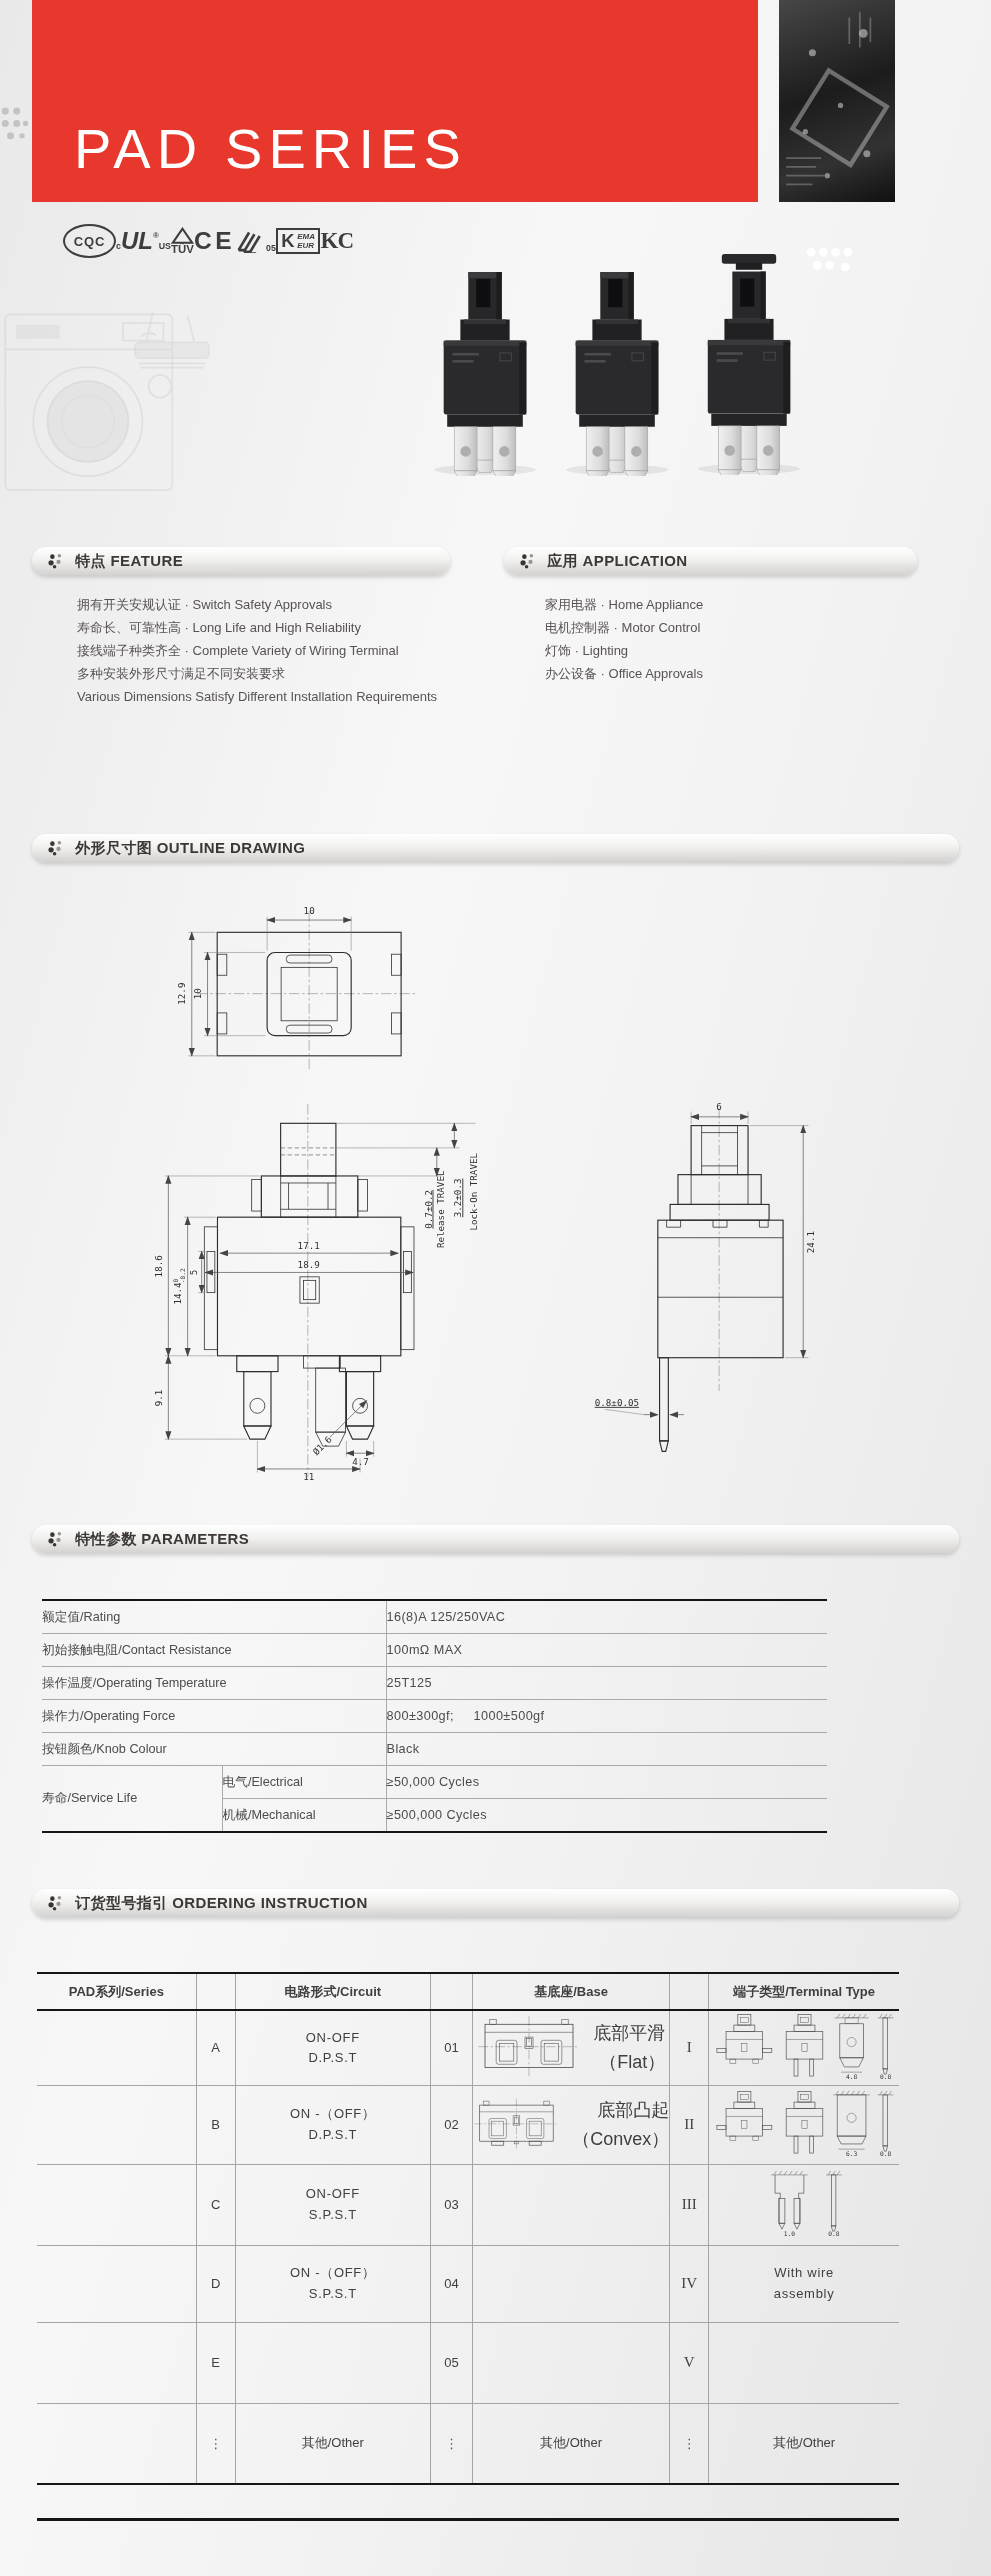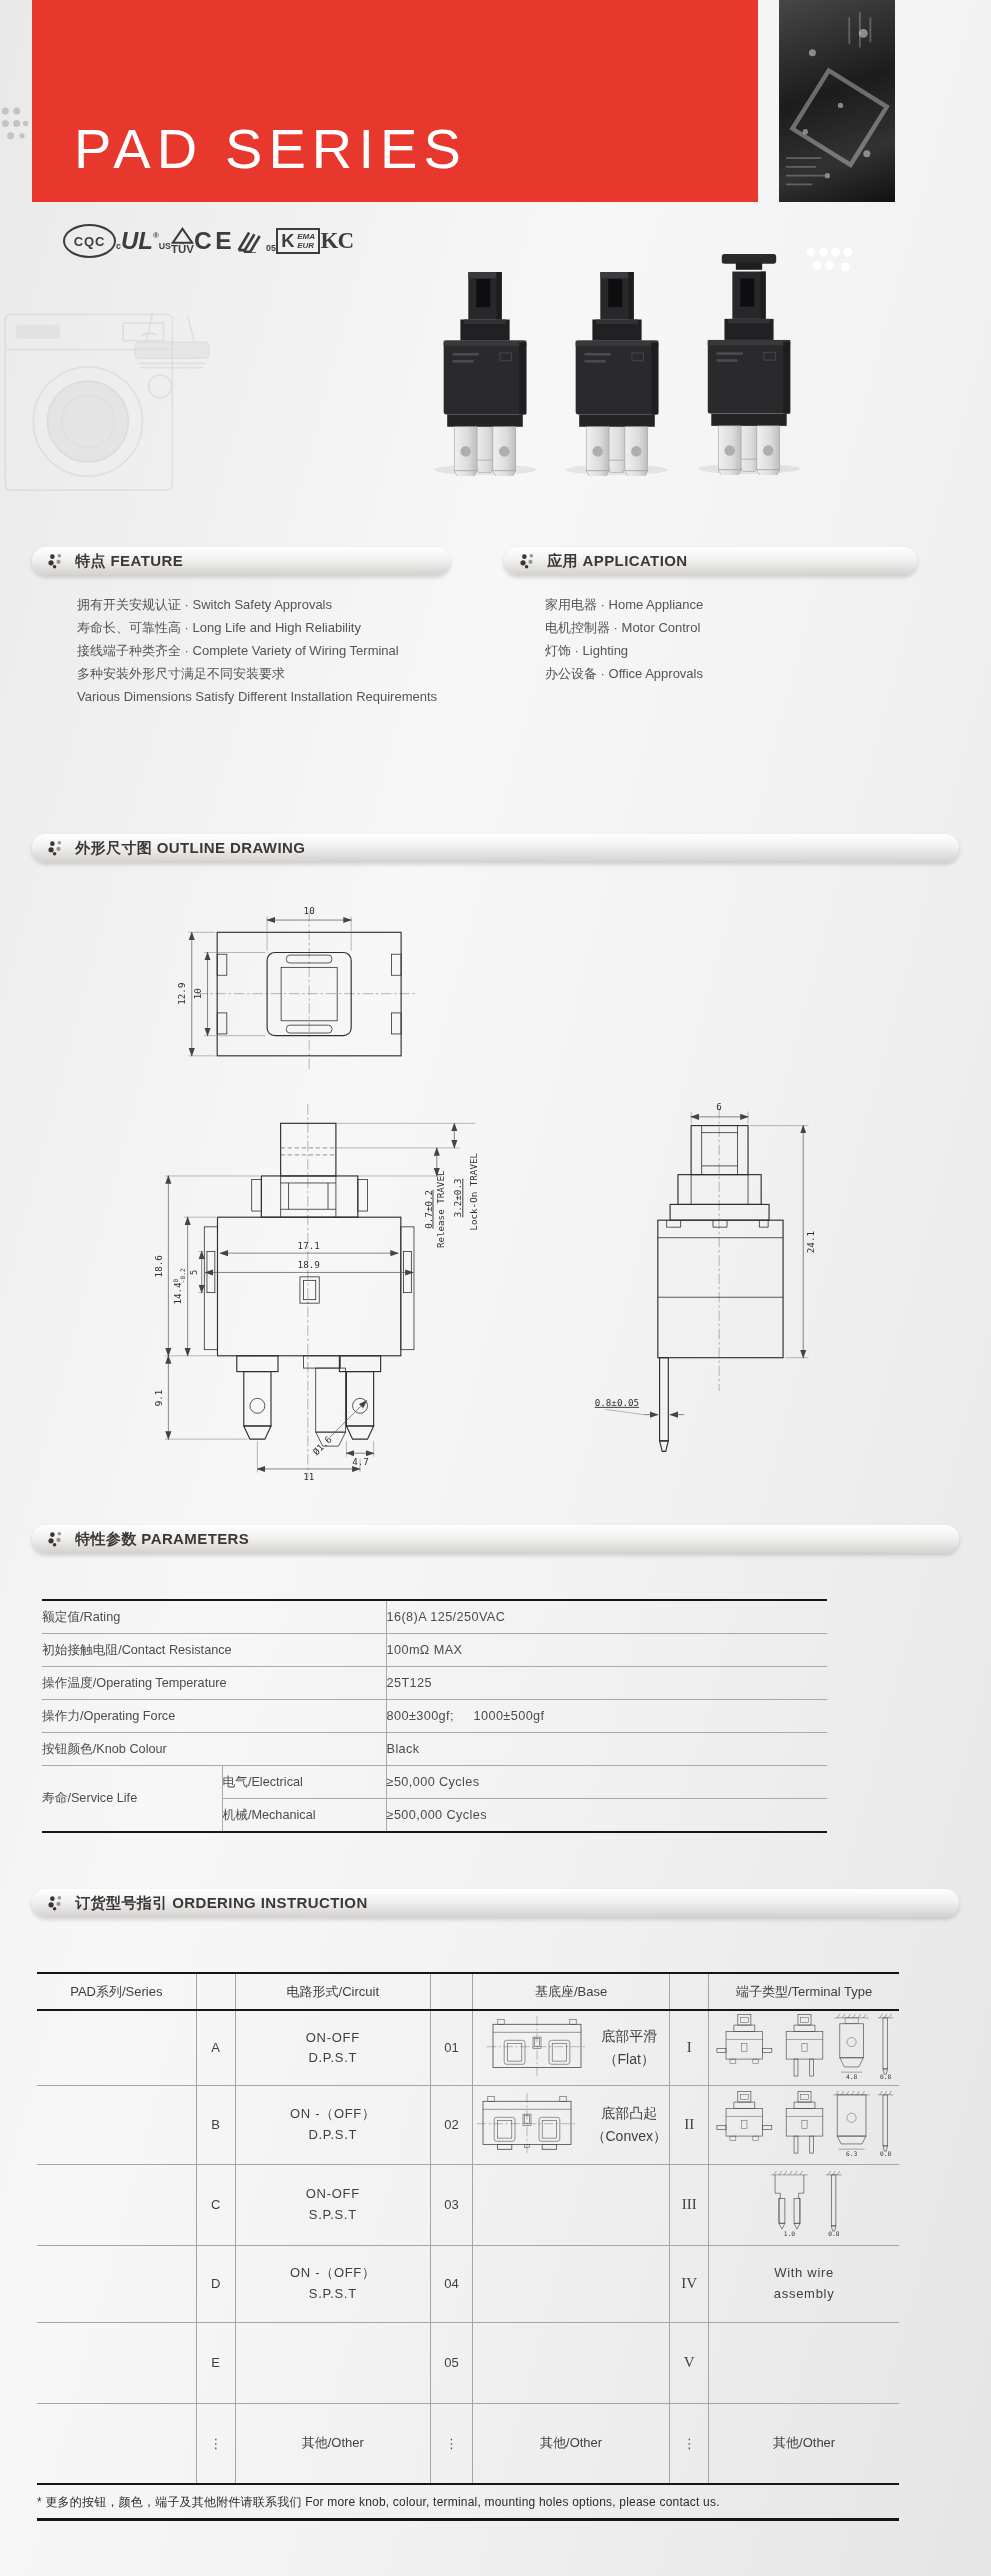--- a/index.html
+++ b/index.html
@@ -57,30 +57,30 @@
           font-size:12.7px;color:#4c4c4c;border-top:2.6px solid #151515;border-bottom:2.6px solid #151515;}
   .params td{height:32px;border-bottom:0.9px solid #a9a9a9;padding:0;}
   .params tr:last-child td{border-bottom:none;}
   .plabel{padding-left:30px;}
   .psub{border-left:0.9px solid #a9a9a9;padding-left:24.6px;}
   .pval{border-left:0.9px solid #a9a9a9;padding-left:24.6px;letter-spacing:0.4px;margin-top:10px;}
 
   
   .order{position:absolute;left:37px;top:1972px;width:862px;border-collapse:collapse;table-layout:fixed;
          font-size:13px;color:#3f3f3f;text-align:center;border-top:2.6px solid #151515;border-bottom:2.6px solid #151515;}
-  .order th{height:33px;font-weight:normal;border-bottom:2.6px solid #151515;border-left:0.9px solid #a5a5a5;font-size:13px;}
+  .order th{height:33px;font-weight:bold;border-bottom:2.6px solid #151515;border-left:0.9px solid #a5a5a5;font-size:13px;}
   .order th:first-child{border-left:none;}
   .order td{border:0.9px solid #a5a5a5;padding:0;}
   .order td:first-child{border-left:none;}
   .order td:last-child{border-right:none;}
   .order tr:last-child td{border-bottom:none;}
   .twolines div{line-height:1.55;letter-spacing:0.7px;}
   .roman{font-family:"Liberation Serif",serif;font-size:15px;}
   .basecell{display:flex;align-items:center;justify-content:center;gap:12.3px;}
-  .baselabel div{line-height:1.6;font-size:14px;}
+  .baselabel div{line-height:1.6;font-size:18px;text-align:right;}
   .dotsv{font-size:13px;color:#555;}
   .ml{stroke:#4a4a4a;stroke-width:1;fill:none;}
   .mlt{stroke:#4a4a4a;stroke-width:.7;fill:none;}
   .mt{font-family:"DejaVu Sans Mono",monospace;font-size:9.5px;fill:#333;}
 
   .footer-note{position:absolute;left:37px;top:2494px;font-size:12px;color:#2c2c2c;letter-spacing:0.2px;}
   .footer-line{position:absolute;left:37px;top:2518px;width:862px;height:2.6px;background:#151515;}
 </style>
 </head>
 <body>
@@ -777,17 +777,16 @@
       <td class="dotsv">⋮</td>
       <td>其他/Other</td>
       <td class="dotsv">⋮</td>
       <td>其他/Other</td>
       <td class="dotsv">⋮</td>
       <td>其他/Other</td>
     </tr>
   </tbody>
     </table>
 
-  <div class="footer-note">* 更多的按钮，颜色，端子及其他附件请联系我们  For more knob, colour, terminal, mounting holes options, please contact us.</div>
   <div class="footer-line"></div>
 
 </div>
 
 
 </body></html>

